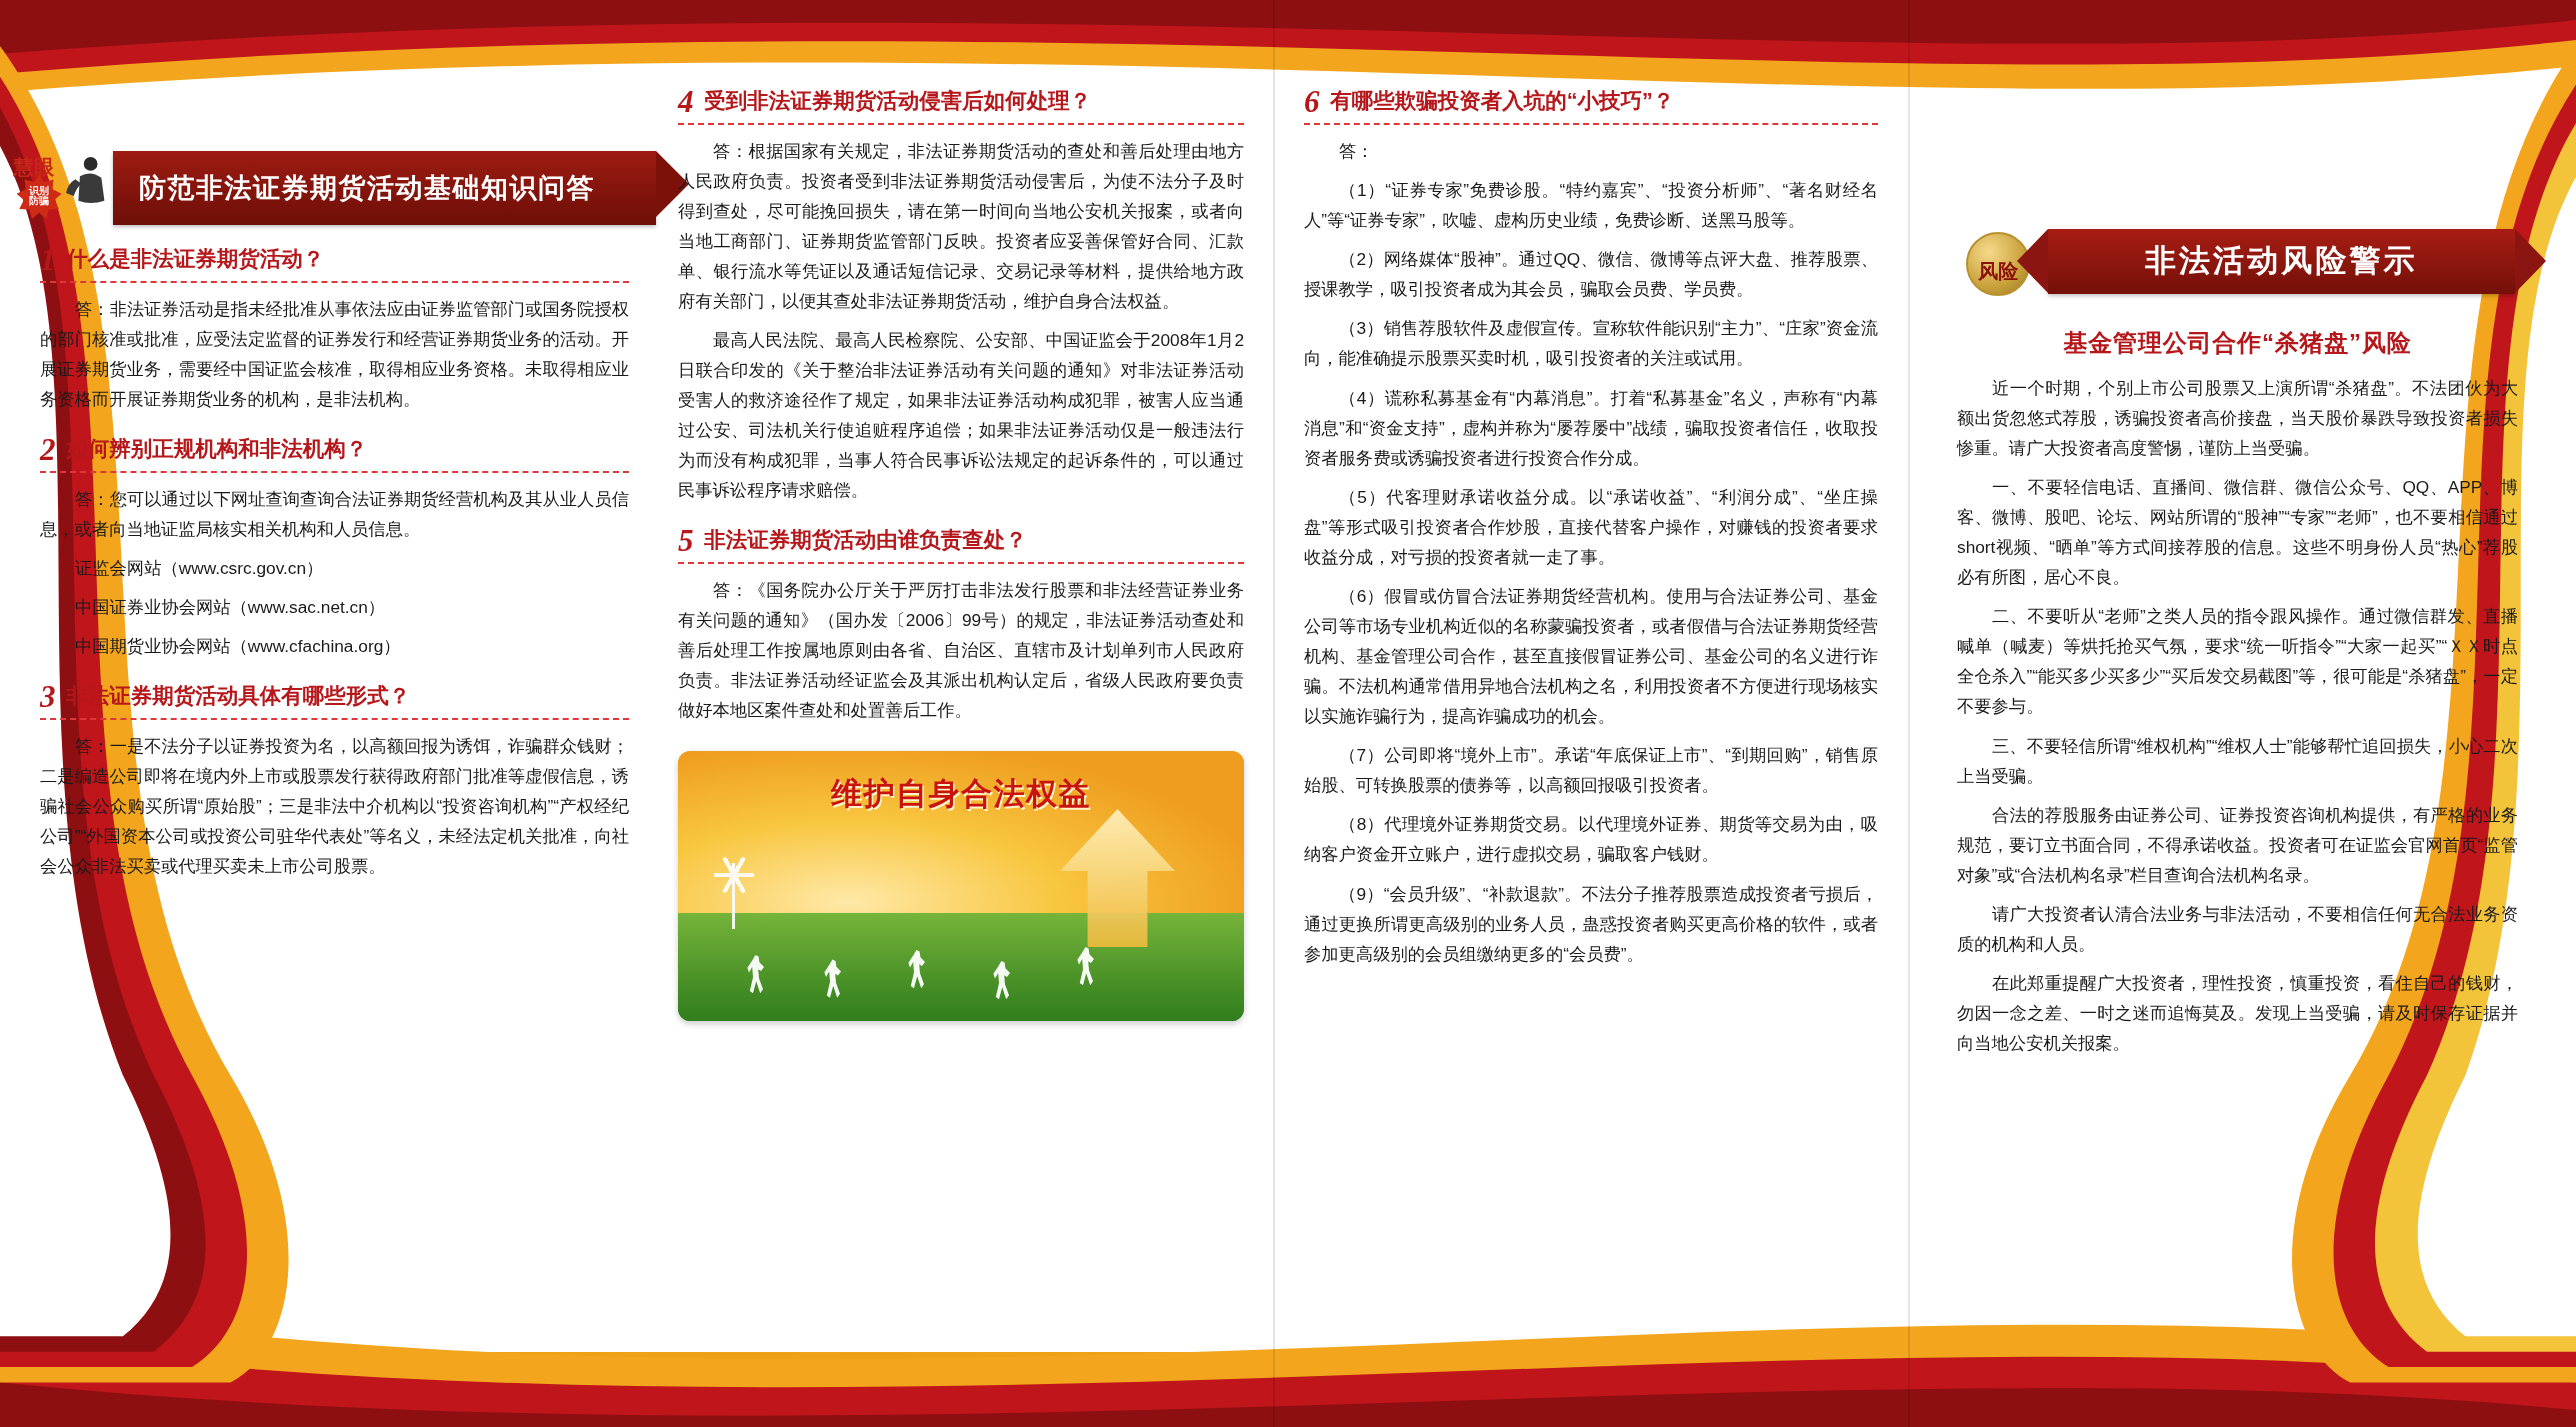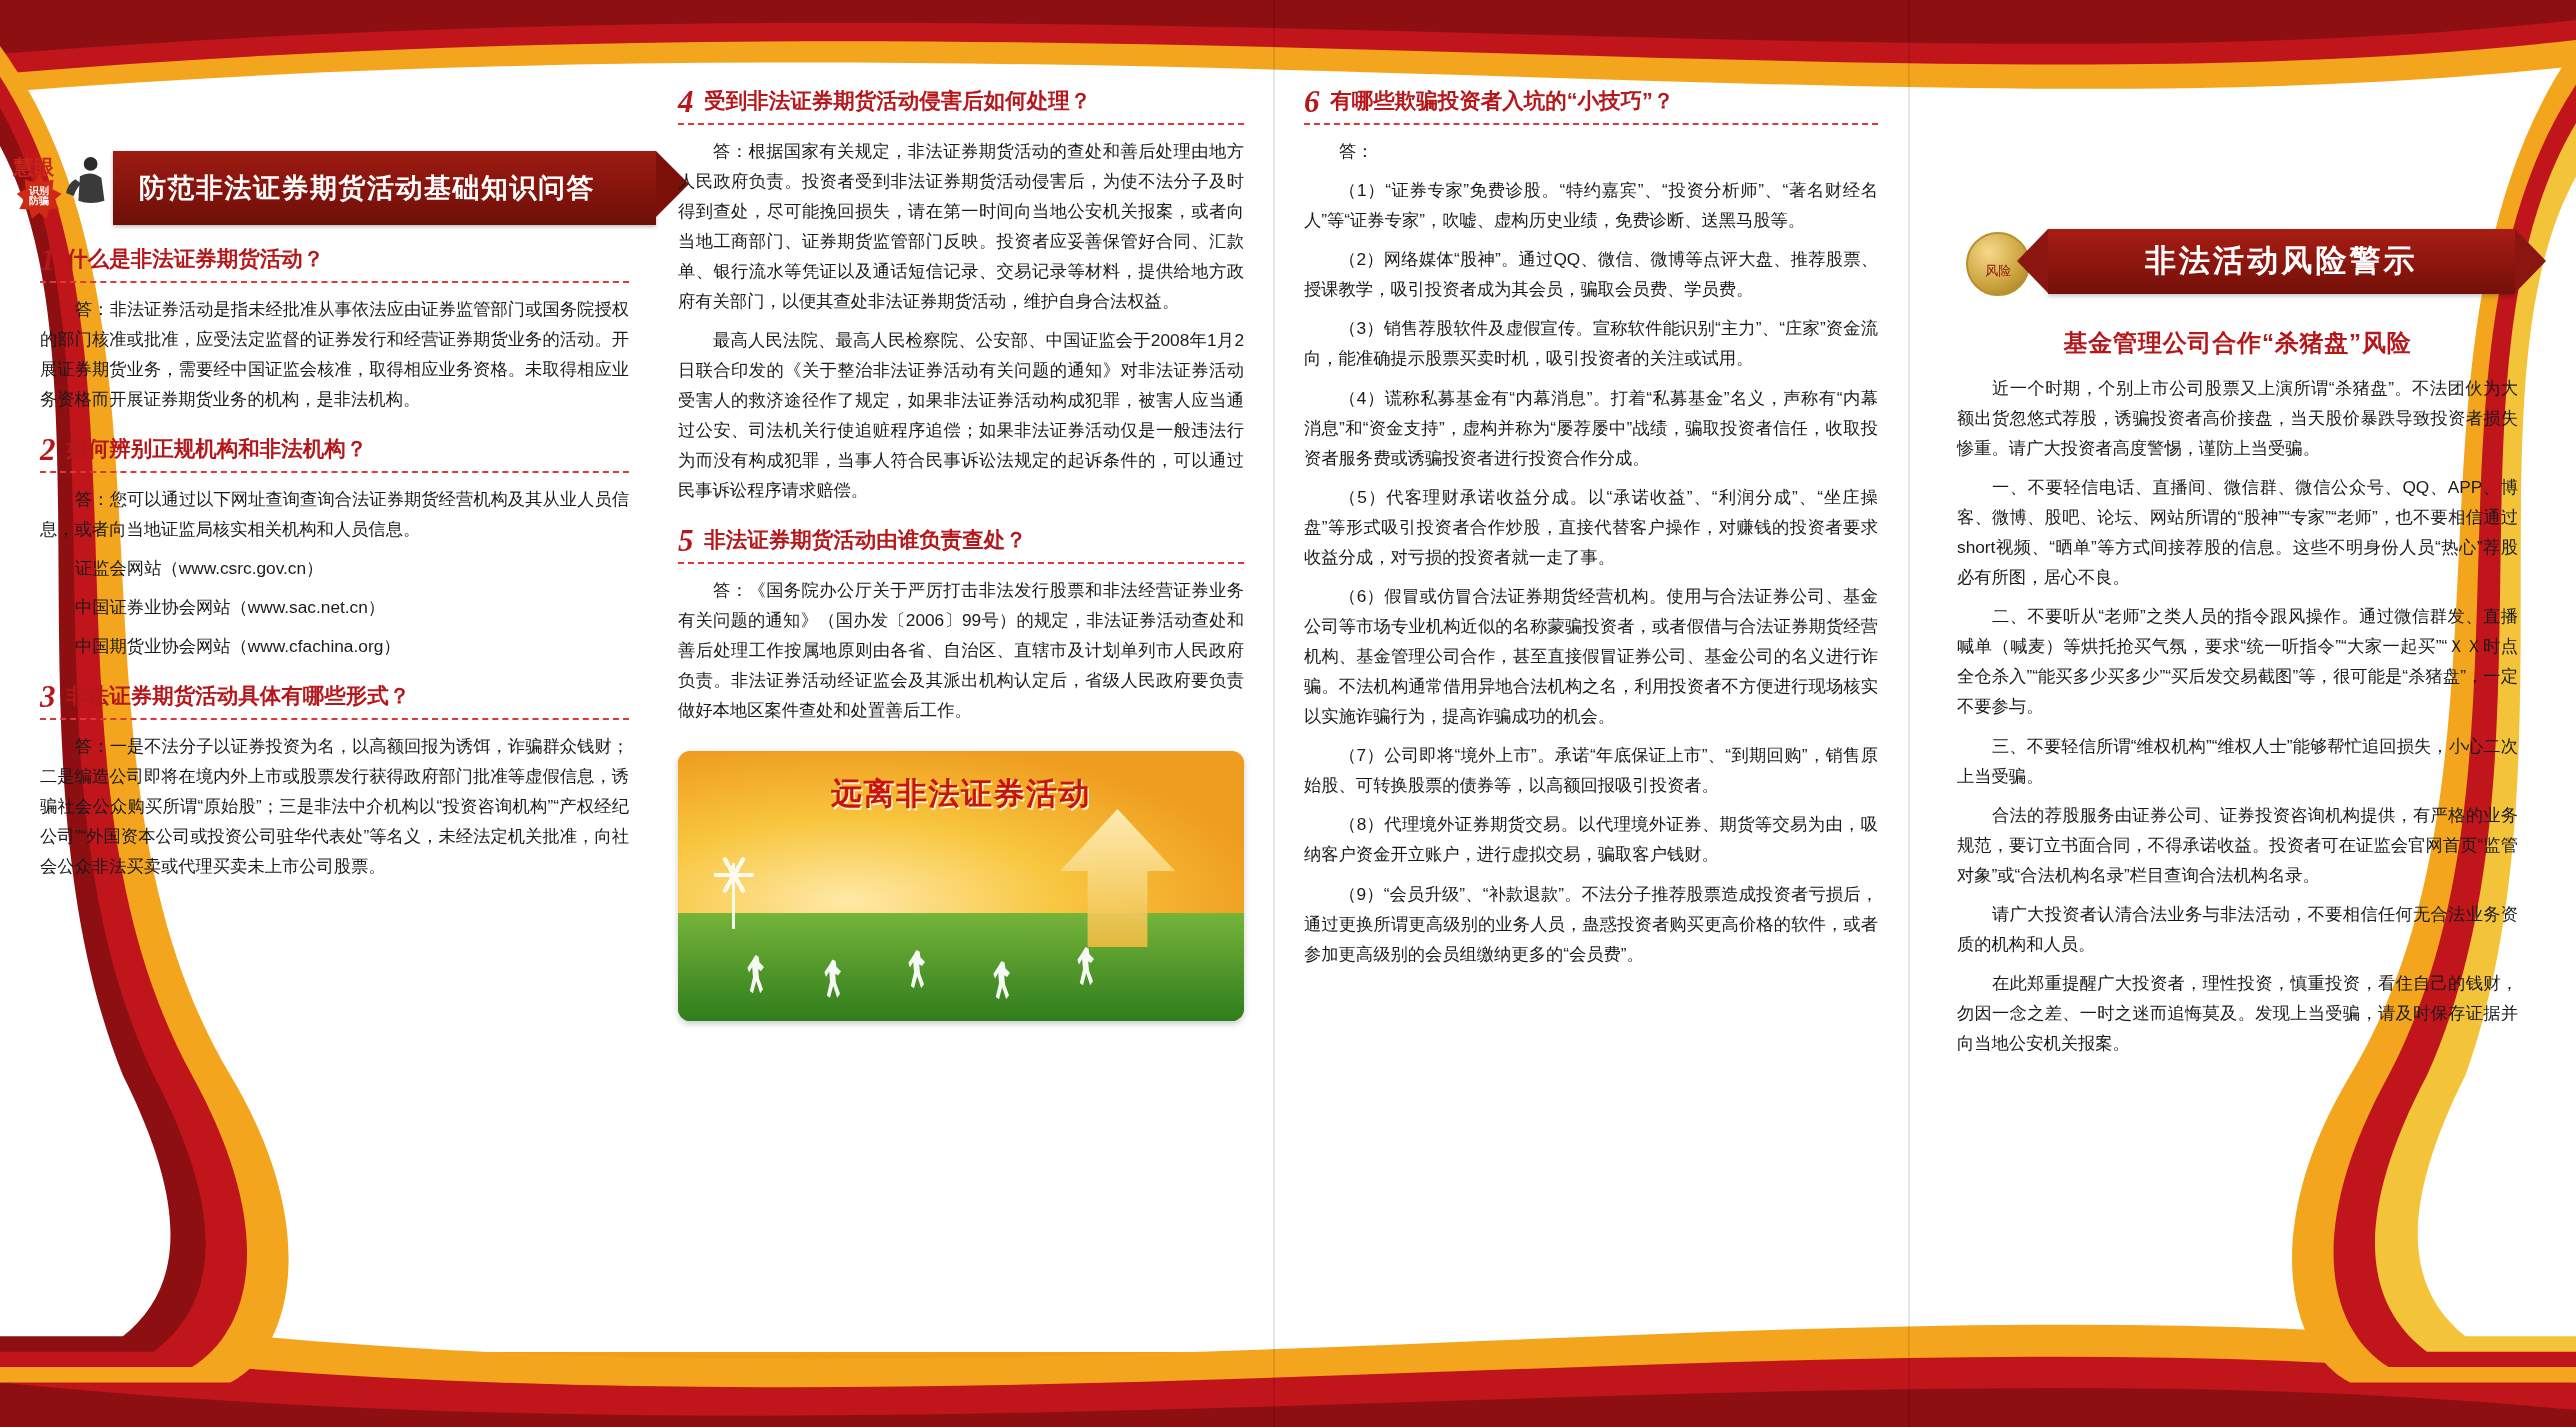--- a/index.html
+++ b/index.html
@@ -119,21 +119,21 @@
   }
   .risk-title{color:#fff;font-size:31px;font-weight:bold;letter-spacing:3.1px;}
   .risk-seal{
     position:relative;width:86px;height:80px;flex:none;margin-right:4.6px;
   }
   .seal-circle{
     position:absolute;left:9.2px;top:10.8px;width:60px;height:60px;border-radius:50%;
     background:radial-gradient(circle at 35% 30%,#f6d98a,#caa23c 60%,#9c7a22);
     border:2.3px solid #b8912f;display:flex;align-items:center;justify-content:center;
   }
-  .seal-circle span{color:#8b1008;font-size:13px;font-weight:normal;margin-top:15px;}
+  .seal-circle span{color:#8b1008;font-size:20px;font-weight:bold;margin-top:15px;}
   .risk-sub{
     text-align:center;color:#b5171b;font-size:24px;font-weight:bold;
     margin:26px 0 14px 0;letter-spacing:0.8px;
   }
 
   
   .photo{
     margin:26px 28px 0 28px;height:270px;border-radius:12.3px;overflow:hidden;
     position:relative;
     background:linear-gradient(180deg,#f6c23a 0%, #f2a922 34%, #8dbb3a 58%, #4f9a27 100%);
@@ -271,21 +271,21 @@
       <div class="dash"></div>
       <p class="para">答：《国务院办公厅关于严厉打击非法发行股票和非法经营证券业务有关问题的通知》（国办发〔2006〕99号）的规定，非法证券活动查处和善后处理工作按属地原则由各省、自治区、直辖市及计划单列市人民政府负责。非法证券活动经证监会及其派出机构认定后，省级人民政府要负责做好本地区案件查处和处置善后工作。</p>
     </div>
 
     <div class="photo">
       <div class="sky"></div>
       <div class="grass"></div>
       <div class="arrow-shape"></div>
       <div class="windmill"></div>
       <div class="headline">
-        <div>远离非法证券活动</div>
+        <div>维护自身合法权益</div>
       </div>
       <div class="runner" style="left:69px;"></div>
       <div class="runner" style="left:146px;bottom:21.5px;"></div>
       <div class="runner" style="left:230px;bottom:31px;"></div>
       <div class="runner" style="left:315px;bottom:20px;"></div>
       <div class="runner" style="left:399px;bottom:34px;"></div>
     </div>
   </div>
 
   <div class="col" id="col3">

